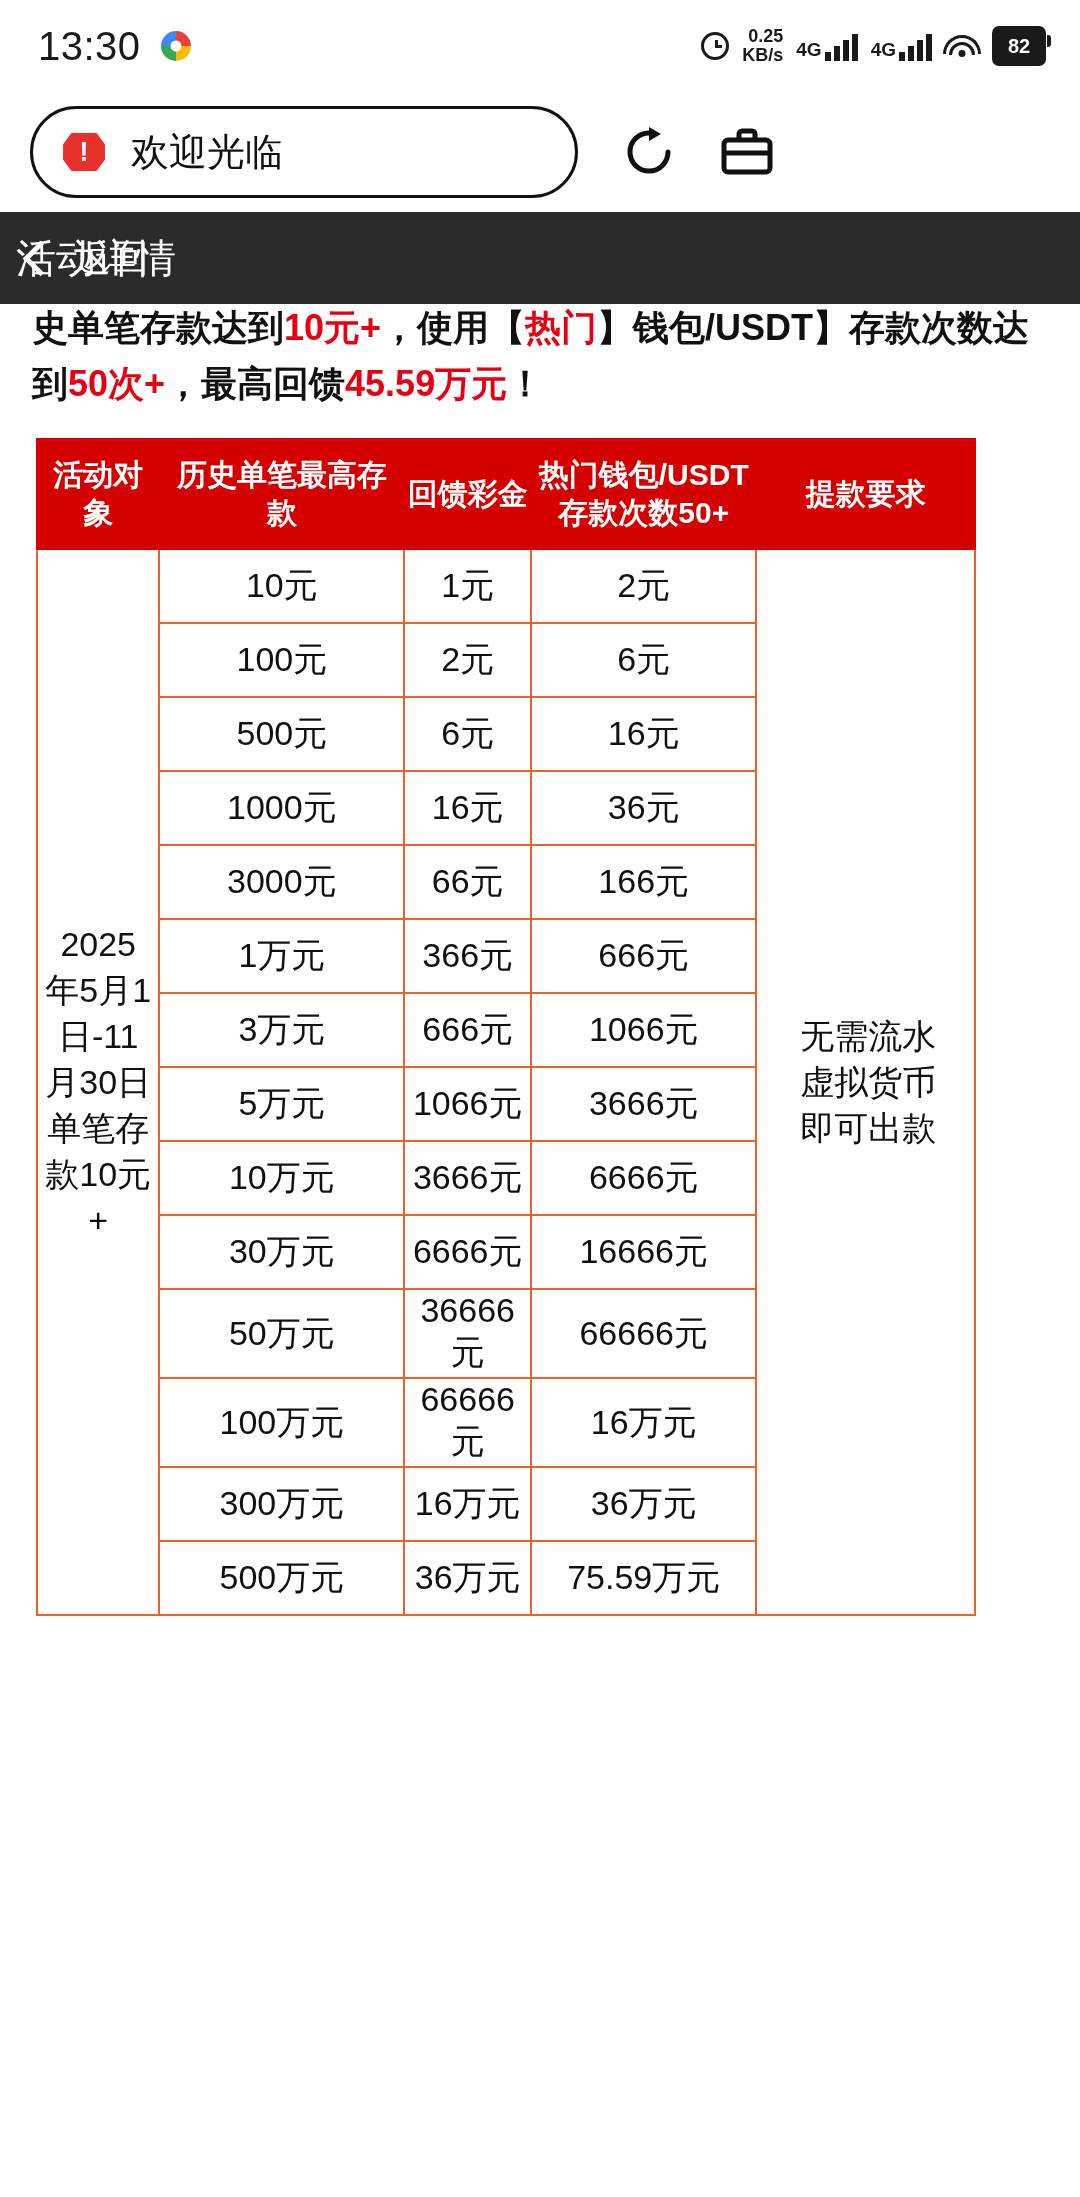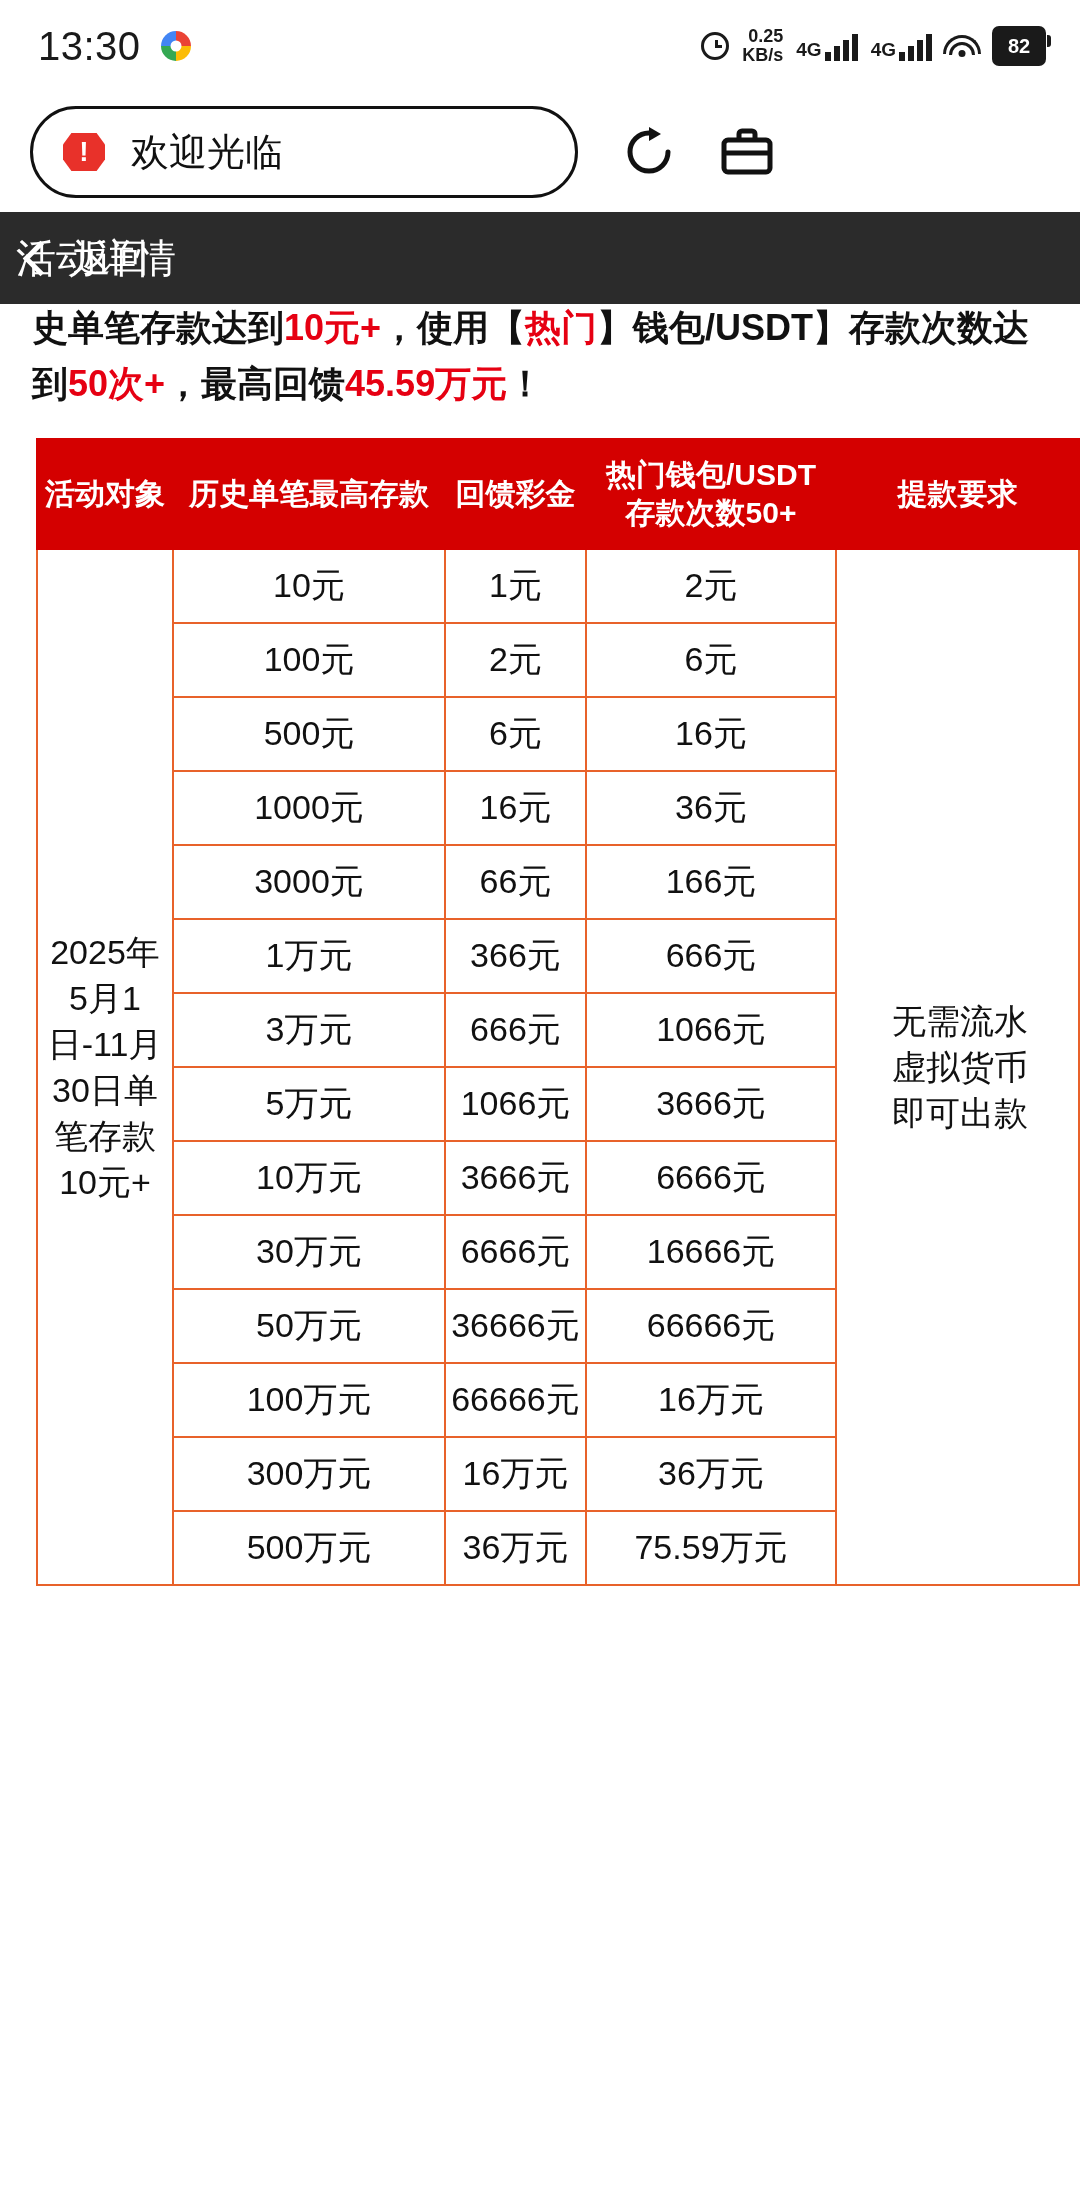--- a/index.html
+++ b/index.html
@@ -241,21 +241,21 @@
     line-height: 56px;
     font-weight: bold;
     color: #111;
     padding: 8px 10px 0 10px;
     margin-top: -12px;
     word-break: break-all;
   }
   .intro .red { color: #e60012; }
 
   table.promo {
-    width: 1044px;
+    width: 940px;
     margin: 26px auto 0 auto;
     border-collapse: collapse;
     table-layout: fixed;
     margin-left: 14px;
   }
   table.promo th {
     background: #d40000;
     color: #ffffff;
     font-size: 30px;
     line-height: 38px;

